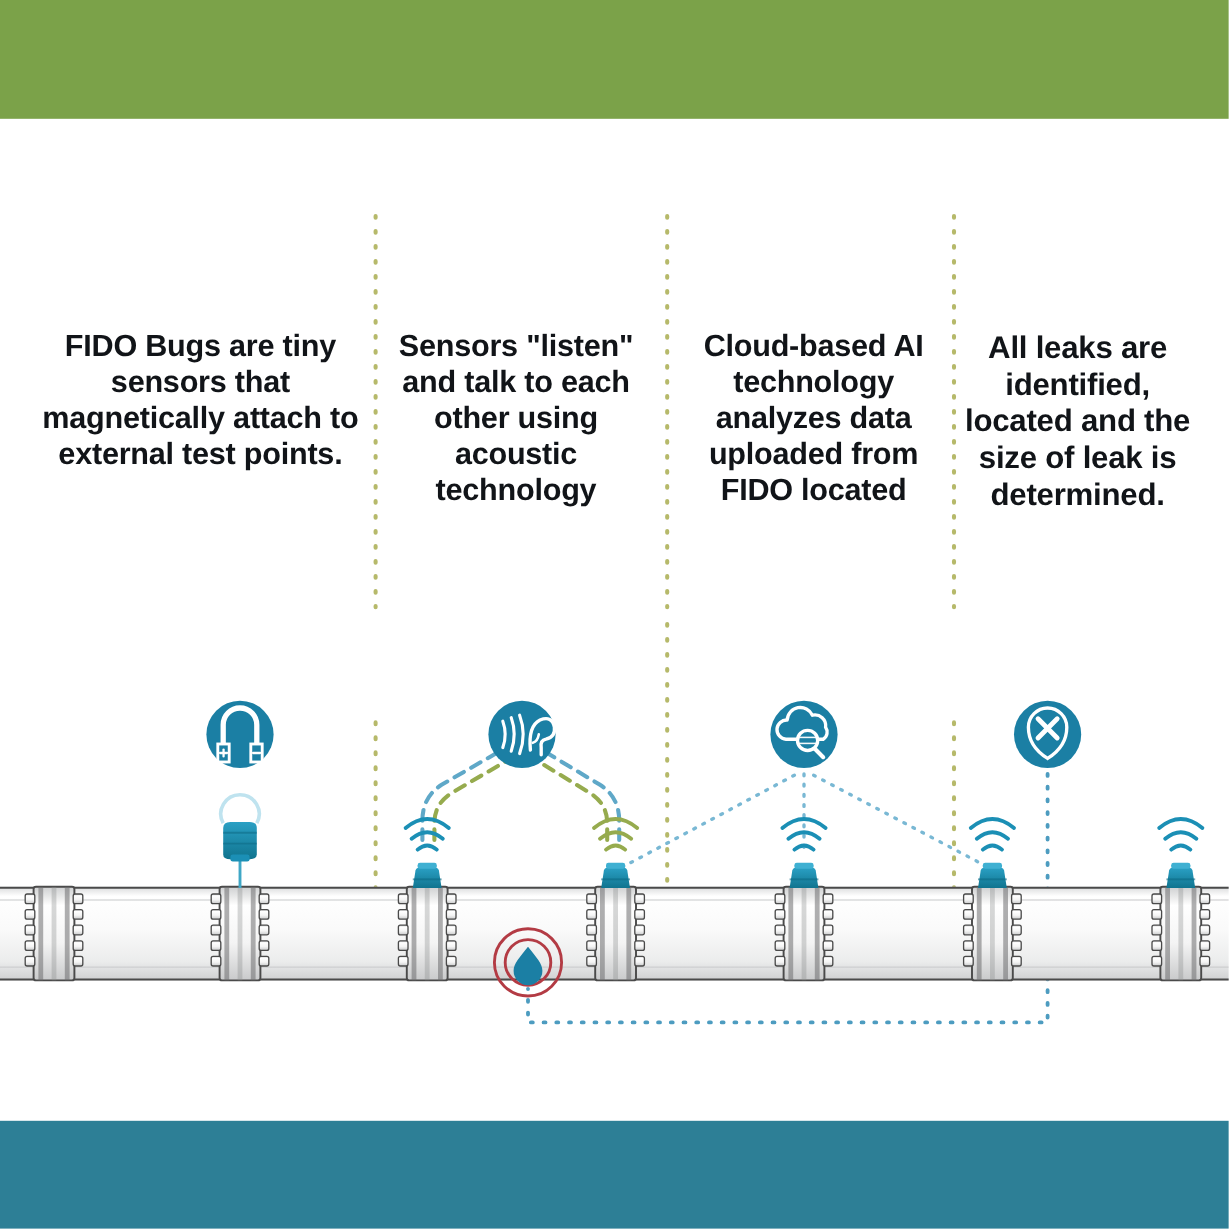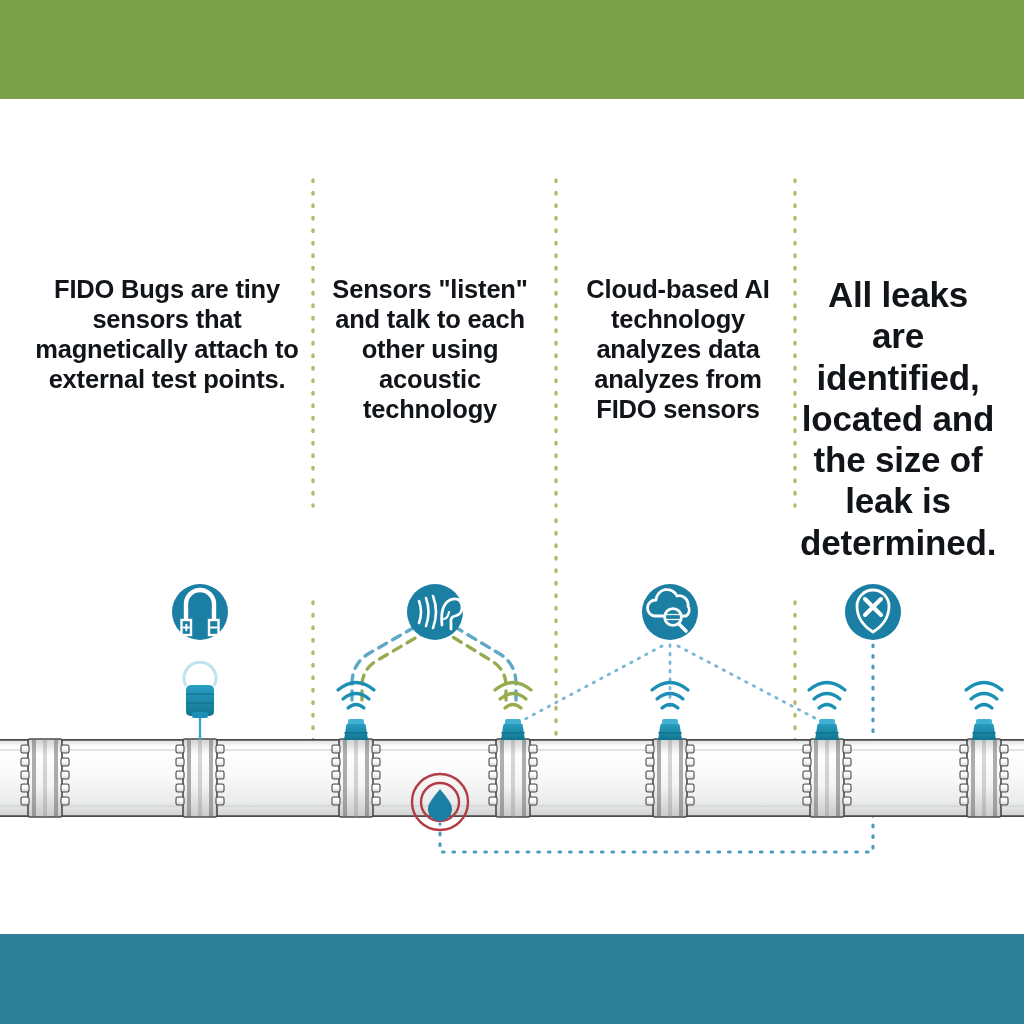--- a/index.html
+++ b/index.html
@@ -20,36 +20,36 @@
     position:absolute;
     text-align:center;
     font-weight:bold;
     color:#111418;
     line-height:1.18;
     letter-spacing:-0.2px;
   }
   #cap0{left:27px;  top:274px; width:280px; font-size:25.5px;}
   #cap1{left:330px; top:274px; width:200px; font-size:25.5px;}
   #cap2{left:578px; top:274px; width:200px; font-size:25.5px;}
-  #cap3{left:800px; top:274px; width:196px; font-size:35px;}
+  #cap3{left:800px; top:274px; width:196px; font-size:26px;}
 
   
   #art{position:absolute;left:0;top:0;width:1024px;height:1024px;}
 </style>
 </head>
 <body>
 
 <div id="stage">
 
   <div class="band" id="band-top"></div>
   <div class="band" id="band-bottom"></div>
 
   <div class="caption" id="cap0">FIDO Bugs are tiny sensors that magnetically attach to external test points.</div>
   <div class="caption" id="cap1">Sensors "listen" and talk to each other using acoustic technology</div>
-  <div class="caption" id="cap2">Cloud-based AI technology analyzes data analyzes from FIDO sensors</div>
+  <div class="caption" id="cap2">Cloud-based AI technology analyzes data uploaded from FIDO located</div>
   <div class="caption" id="cap3">All leaks are identified, located and the size of leak is determined.</div>
 
   <svg id="art" viewBox="0 0 1024 1024" xmlns="http://www.w3.org/2000/svg">
     <defs>
       <linearGradient id="pipeGrad" x1="0" y1="0" x2="0" y2="1">
         <stop offset="0" stop-color="#d9dadb"></stop>
         <stop offset="0.10" stop-color="#ffffff"></stop>
         <stop offset="0.45" stop-color="#fafafa"></stop>
         <stop offset="0.80" stop-color="#ebecec"></stop>
         <stop offset="1" stop-color="#cfd0d1"></stop>

